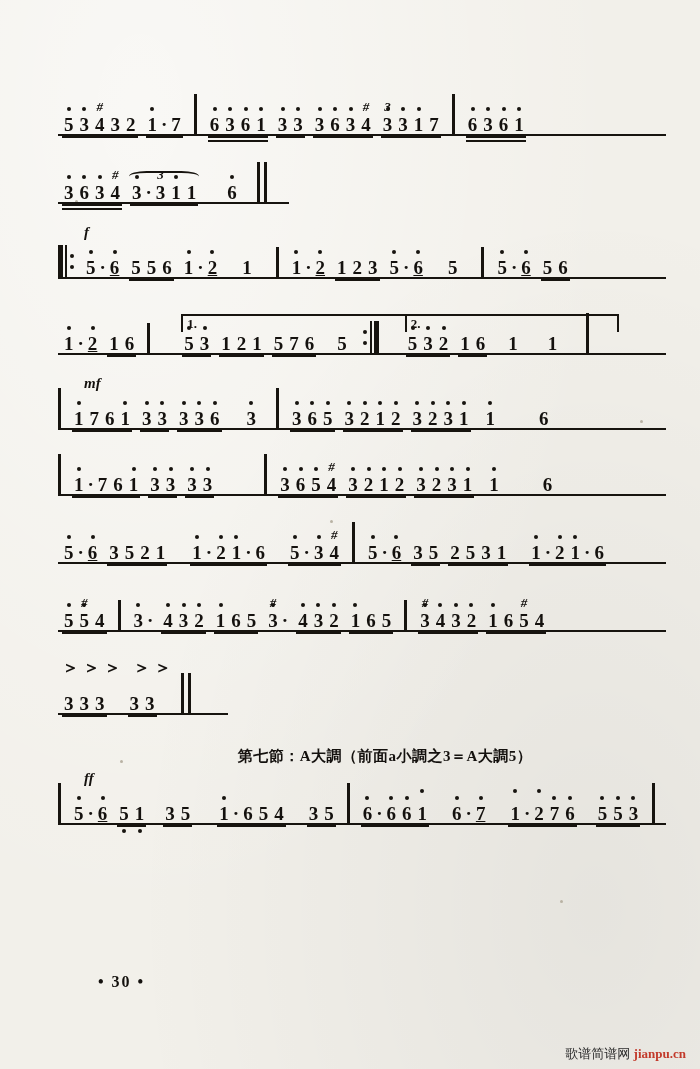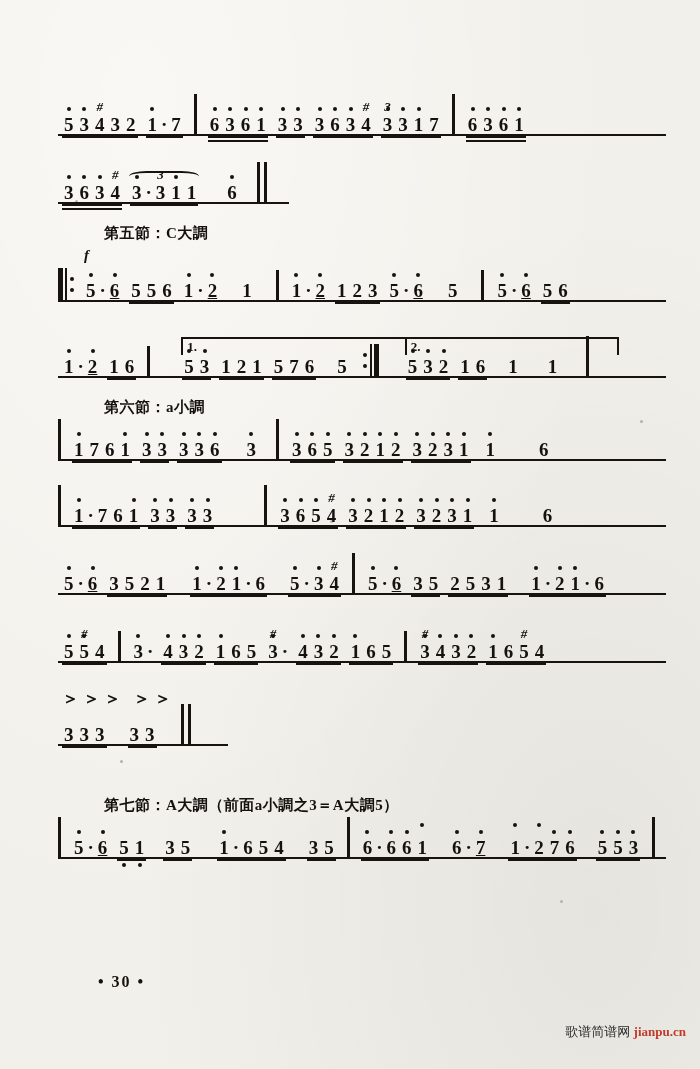--- a/index.html
+++ b/index.html
@@ -158,21 +158,21 @@
   }
 
   .pagenum{
     position:absolute;
     left:98px;bottom:78px;
     font-size:16px;font-weight:700;
     letter-spacing:2px;
   }
   .watermark{
     position:absolute;
-    right:14px;bottom:28px;
+    right:14px;bottom:6px;
     font-size:13px;
     color:#3b3b3b;
   }
   .watermark .cn{color:#2b2b2b;}
   .watermark .en{color:#c23a2b;font-weight:700;}
 
   .speckle{position:absolute;width:3px;height:3px;background:#b9b2a4;border-radius:50%;}
 </style>
 </head>
 <body>
@@ -258,21 +258,20 @@
           <span class="note">1<i class="dot-up"></i></span>
           <span class="note">1</span>
         </div>
         <span class="note" style="margin:0 10px 8px 22px;">6<i class="dot-up"></i></span>
 
         <div class="barline tall"></div>
         <div class="barline tall" style="margin-left:-3px;"></div>
       </div>
     </div>
 
-    <div class="section-title">第五節：C大調</div>
     <div class="dyn">f</div>
 
     <div class="system">
       <div class="row">
         <div class="baserule"></div>
 
         <div class="repeat-start">
           <div class="bar-thick"></div>
             <div class="bar-thin"></div>
           <div class="dots">
@@ -387,21 +386,21 @@
           <span class="note">1</span>
           <span class="note">6</span>
         </div>
         <span class="note" style="margin:0 10px 8px 14px;">1</span>
         <span class="note" style="margin:0 10px 8px 14px;">1</span>
 
         <div class="barline tall" style="margin-left:16px;"></div>
       </div>
     </div>
 
-    <div class="section-title">第六節：a小調</div>
+    <div class="dyn">mf</div>
 
     <div class="system">
       <div class="row">
         <div class="baserule"></div>
 
         <div class="barline tall" style="margin-left:0;"></div>
 
         <div class="grp beam1">
           <span class="note">1<i class="dot-up"></i></span>
           <span class="note">7</span>
@@ -617,21 +616,22 @@
         </div>
         <div class="grp beam1" style="margin-left:16px;">
           <span class="note">3</span>
           <span class="note">3</span>
         </div>
         <div class="barline tall" style="margin-left:20px;"></div>
         <div class="barline tall" style="margin-left:-3px;"></div>
       </div>
     </div>
 
-    <div class="section-title" style="margin-top:44px;">第七節：A大調（前面a小調之3＝A大調5）</div>
+    <div class="section-title" style="margin-top:26px;text-align:center;">第七節：A大調（前面a小調之3＝A大調5）</div>
+    <div class="dyn">ff</div>
 
     <div class="system">
       <div class="row">
         <div class="baserule"></div>
 
         <div class="barline tall" style="margin-left:0;"></div>
 
         <div class="grp">
           <span class="note">5<i class="dot-up"></i></span>
           <span class="aug">·</span>

